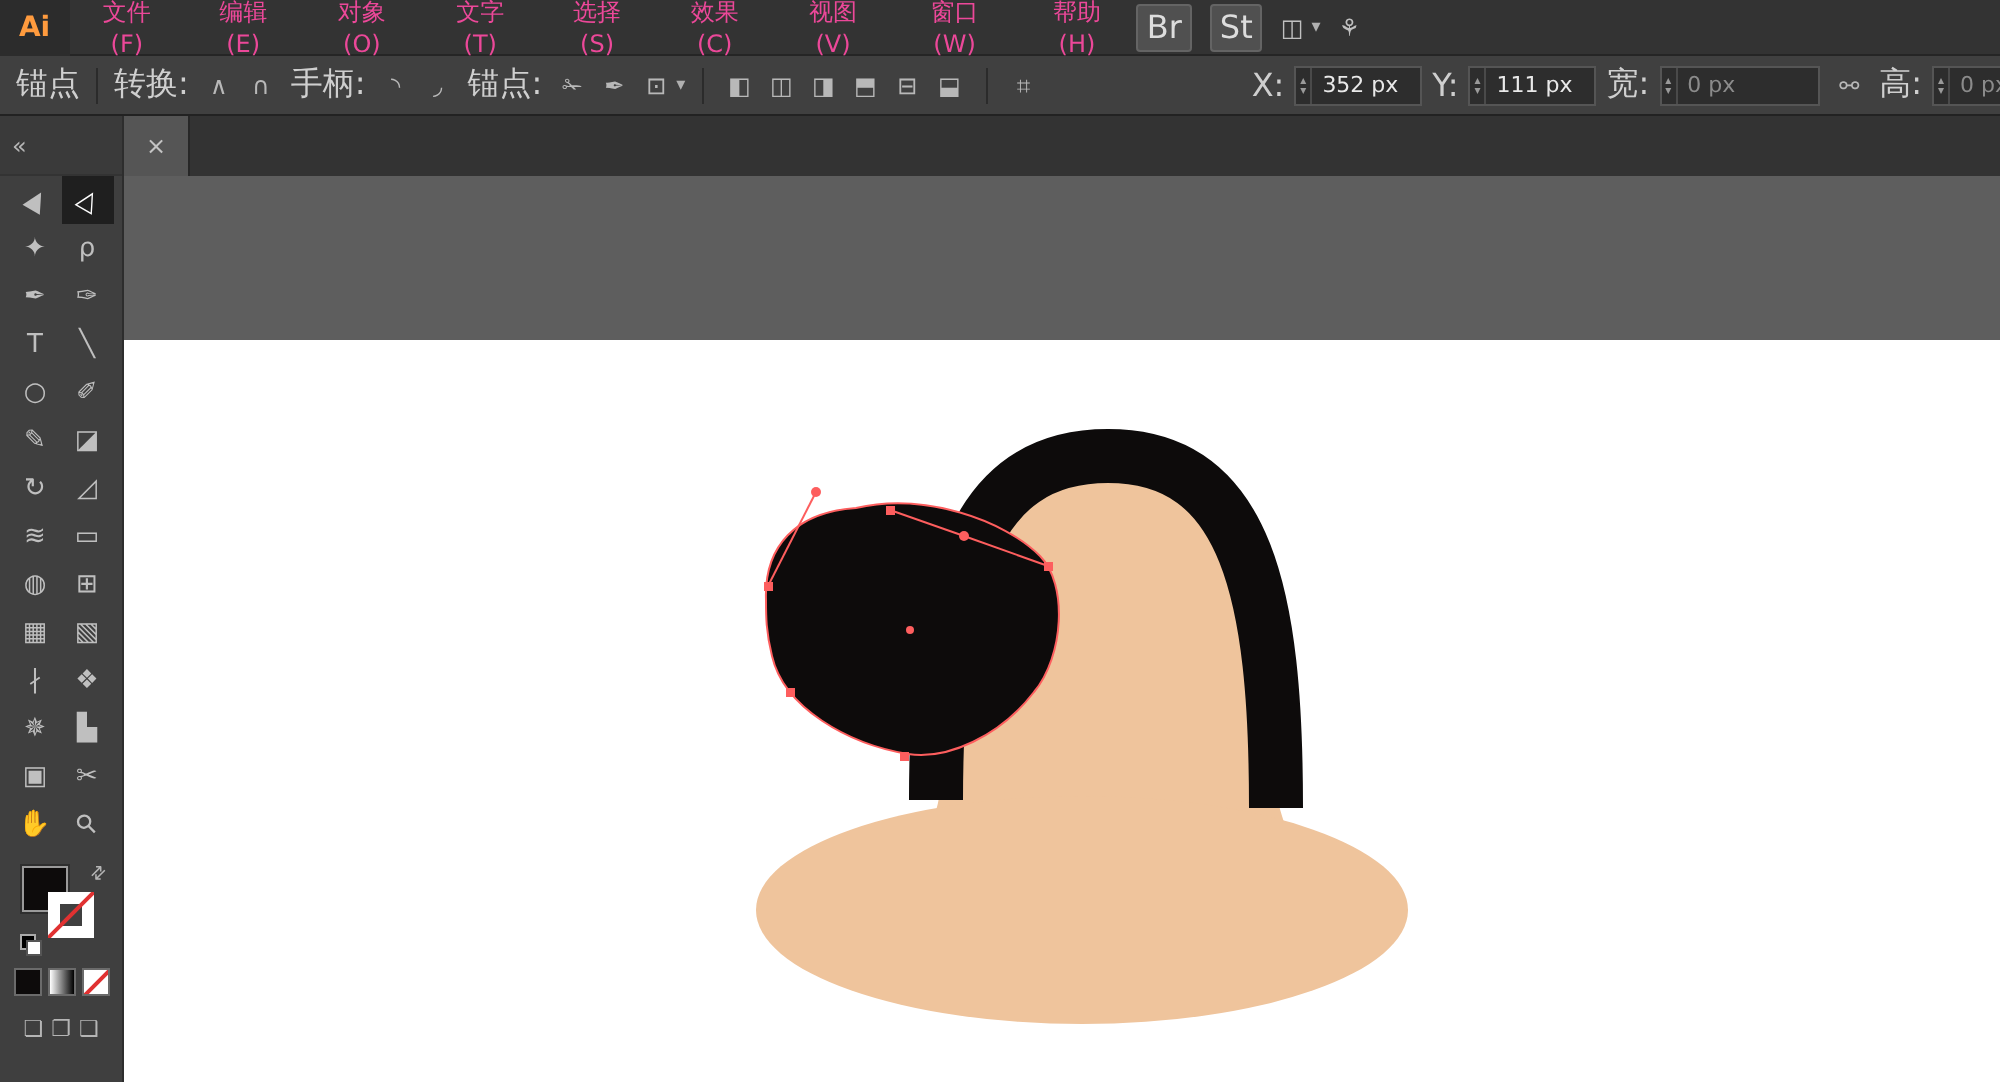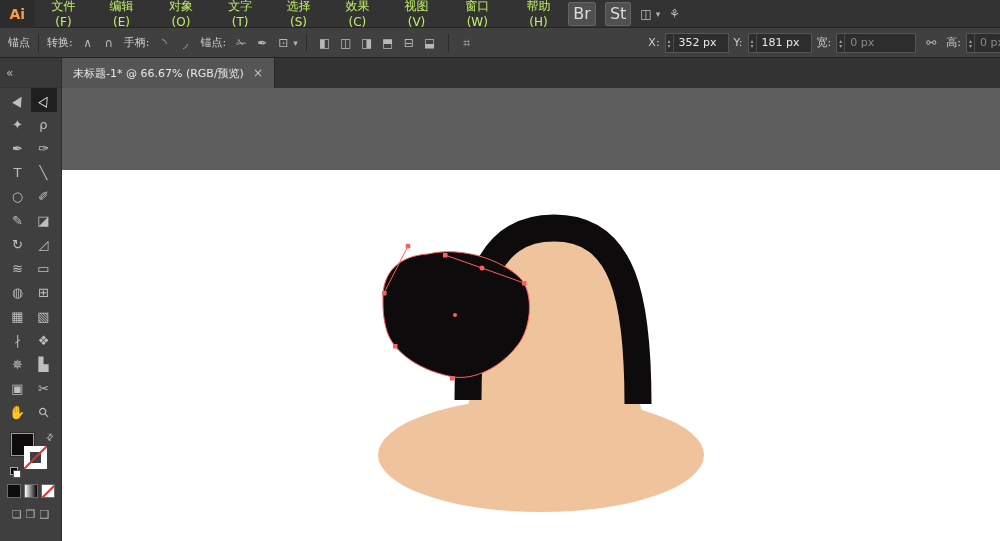--- a/index.html
+++ b/index.html
@@ -3,30 +3,30 @@
 <meta charset="utf-8">
 <style>
   *{margin:0;padding:0;box-sizing:border-box;font-family:"DejaVu Sans","Liberation Sans",sans-serif}
   html,body{width:1000px;height:541px;overflow:hidden;background:#333;font-size:12px;color:#ddd}
   .app{width:1000px;height:541px;display:flex;flex-direction:column}
 
   
   .menubar{flex:0 0 28px;height:28px;background:#333;display:flex;align-items:center;border-bottom:1px solid #252525}
   .ai-logo{width:36px;height:28px;display:flex;align-items:center;justify-content:center;font-weight:bold;font-size:14px;background:#2c2c2c;cursor:default}
   .menus{display:flex;height:100%}
-  .menu-item{background:none;border:none;padding:0 10px;display:flex;align-items:center;color:#bef264;font-size:12px;cursor:default}
+  .menu-item{background:none;border:none;padding:0 10px;display:flex;align-items:center;color:#ec4899;font-size:12px;cursor:default}
   .menubar-right{margin-left:auto;display:flex;align-items:center;gap:9px;padding-right:320px}
   .chip{background:#505050;border:1px solid #646464;color:#ddd;font-size:16px;line-height:1;padding:3px 4px;border-radius:2px}
   .mb-icon{color:#c0c0c0;font-size:12px;background:none;border:none}
   .mb-chevron{color:#b0b0b0;font-size:9px;background:none;border:none;margin-left:-5px}
 
   
   .controlbar{flex:0 0 30px;height:30px;background:#404040;border-bottom:1px solid #222;display:flex;align-items:center;gap:5px;padding:0 8px;overflow:hidden;white-space:nowrap}
   .controlbar>*{flex:none}
-  .cb-label{color:#cfcfcf;font-size:11px}
+  .cb-label{color:#cfcfcf;font-size:16px}
   .icon-group{display:flex;align-items:center;gap:1px}
   .cb-icon{width:20px;height:20px;display:flex;align-items:center;justify-content:center;color:#b8b8b8;font-size:12px;background:none;border:none}
   .vsep{width:1px;height:18px;background:#2b2b2b;margin:0 3px}
   .cb-right{display:flex;align-items:center;gap:5px;margin-left:auto;margin-right:-30px}
   .field{display:flex;align-items:center;background:#2d2d2d;border:1px solid #555;height:20px;width:64px}
   .field.w{width:80px}
   .field.h{width:56px}
   .stepper{display:flex;flex-direction:column;justify-content:center;color:#9a9a9a;padding:0 2px;border-right:1px solid #4a4a4a;height:100%;background:none;border-top:none;border-left:none;border-bottom:none}
   .stepper i{font-style:normal;font-size:6px;line-height:5px;display:block}
   .field .val{padding:0 5px;color:#e9e9e9;font-size:11px}
@@ -188,21 +188,21 @@
             <i>▾</i>
           </span>
         <span class="val">352 px</span>
       </div>
       <span class="cb-label">Y:</span>
       <div class="field">
         <span class="stepper">
             <i>▴</i>
             <i>▾</i>
           </span>
-        <span class="val">181 px</span>
+        <span class="val">111 px</span>
       </div>
       <span class="cb-label">宽:</span>
       <div class="field w dim">
         <span class="stepper">
             <i>▴</i>
             <i>▾</i>
           </span>
         <span class="val">0 px</span>
       </div>
       <button class="cb-icon">⚯</button>
@@ -325,21 +325,20 @@
 
       <button class="mode-btn"><span class="glyph">❏</span></button>
           <button class="mode-btn"><span class="glyph">❐</span></button>
           <button class="mode-btn"><span class="glyph">❑</span></button>
         </div>
     </aside>
 
     <section class="content">
       <div class="tabbar">
         <div class="tab">
-          <span>未标题-1* @ 66.67% (RGB/预览)</span>
           <button class="tab-close">×</button>
         </div>
       </div>
       <div class="canvas">
         <div class="artboard" style="background: rgb(255, 255, 255);"></div>
         <svg class="art-svg" viewBox="0 0 938 453">
           <path d="M410 285C410 195 428 152 492 152C558 152 574 198 574 285C574 330 596 356 612 366L372 366C390 356 410 330 410 285Z" fill="#efc49c"></path>
           <ellipse cx="479" cy="367" rx="163" ry="57" fill="#efc49c"></ellipse>
           <path fill="none" stroke-width="27" d="M406 312C406 205 424 140 492 140C562 140 576 210 576 316" stroke="#0d0b0b"></path>
           <path stroke-width="1" d="M321 212C320 185 336 168 366 166C400 158 440 172 458 190C472 204 470 240 455 258C438 280 412 292 392 289C362 284 330 266 324 240C321 228 321 220 321 212Z" fill="#0d0b0b" stroke="#fd5e5e"></path>

